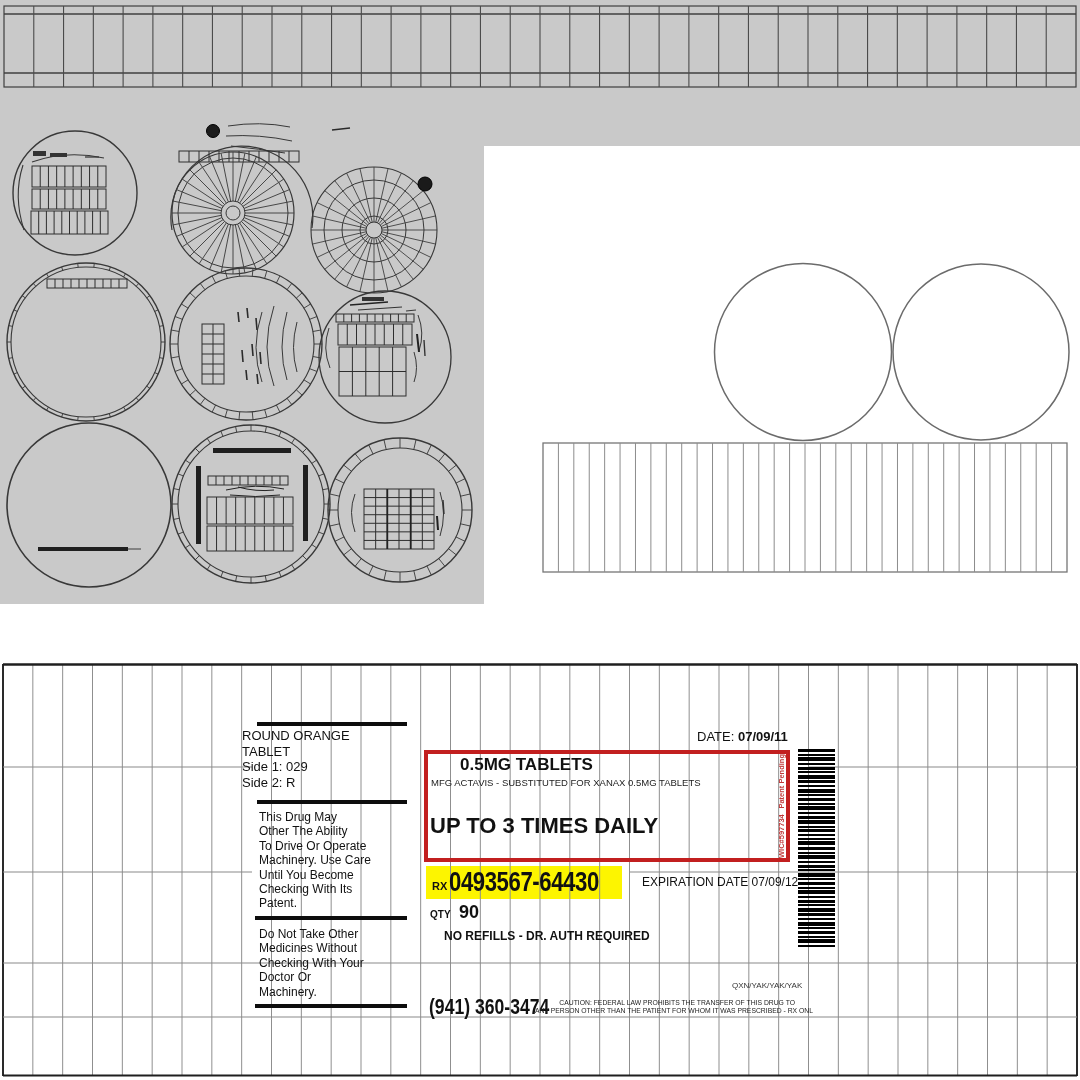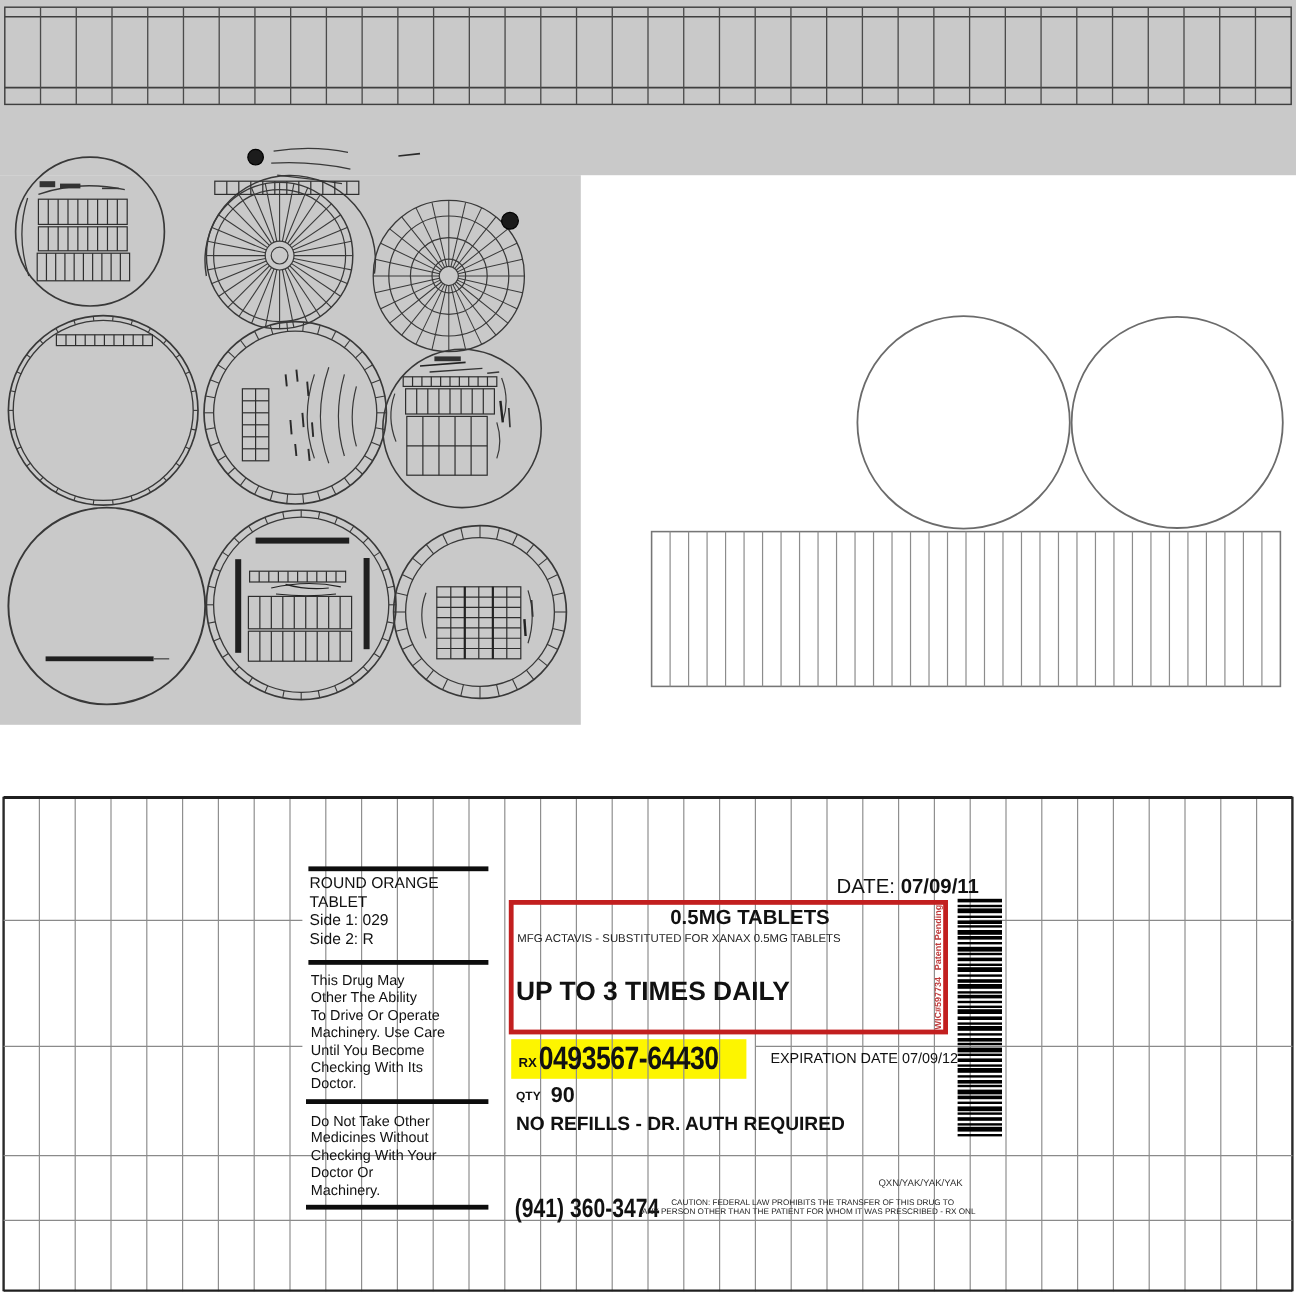--- a/index.html
+++ b/index.html
@@ -653,68 +653,68 @@
         <rect x="798" y="922" width="37" height="4" fill="#000"></rect>
         <rect x="798" y="927" width="37" height="2" fill="#000"></rect>
         <rect x="798" y="931" width="37" height="3" fill="#000"></rect>
         <rect x="798" y="936" width="37" height="2" fill="#000"></rect>
         <rect x="798" y="939" width="37" height="4" fill="#000"></rect>
         <rect x="798" y="945" width="37" height="2" fill="#000"></rect>
       </g>
     </svg>
 
   <div class="ov hrule" style="left:257px;top:722px;width:150px"></div>
-  <div class="ov" style="left:258px;top:728px;font-size:13px;line-height:15.6px">
+  <div class="ov" style="left:242px;top:728px;font-size:13px;line-height:15.6px">
     <div>ROUND ORANGE</div>
     <div>TABLET</div>
     <div>Side 1: 029</div>
     <div>Side 2: R</div>
   </div>
   <div class="ov hrule" style="left:257px;top:800px;width:150px"></div>
   <div class="ov" style="left:259px;top:810px;font-size:12px;line-height:14.4px">
     <div>This Drug May</div>
     <div>Other The Ability</div>
     <div>To Drive Or Operate</div>
     <div>Machinery. Use Care</div>
     <div>Until You Become</div>
     <div>Checking With Its</div>
-    <div>Doctor.</div>
+    <div>Patent.</div>
   </div>
   <div class="ov hrule" style="left:255px;top:916px;width:152px"></div>
   <div class="ov" style="left:259px;top:927px;font-size:12px;line-height:14.4px">
     <div>Do Not Take Other</div>
     <div>Medicines Without</div>
     <div>Checking With Your</div>
     <div>Doctor Or</div>
     <div>Machinery.</div>
   </div>
   <div class="ov hrule" style="left:255px;top:1004px;width:152px"></div>
 
-  <div class="ov" style="left:697px;top:729px;font-size:17px">
+  <div class="ov" style="left:697px;top:729px;font-size:13px">
     <span>DATE:</span>
     <b>07/09/11</b>
   </div>
 
   <div class="ov" style="left:424px;top:750px;width:366px;height:112px;border:4px solid #c21f1f;box-sizing:border-box"></div>
-  <div class="ov bold" style="left:460px;top:755px;width:330px;text-align:center;font-size:17px">0.5MG TABLETS</div>
+  <div class="ov bold" style="left:460px;top:755px;width:330px;text-align:left;font-size:17px">0.5MG TABLETS</div>
   <div class="ov" style="left:431px;top:777px;font-size:9.5px;color:#222">MFG ACTAVIS - SUBSTITUTED FOR XANAX 0.5MG TABLETS</div>
   <div class="ov bold" style="left:430px;top:813px;font-size:22px">UP TO 3 TIMES DAILY</div>
   <div class="ov" style="left:777px;top:858px;width:104px;height:11px;transform-origin:0 0;transform:rotate(-90deg);
               display:flex;justify-content:space-between;font-size:7.5px;color:#c03a3a;font-weight:bold">
     <span>WIC#597734</span>
     <span>Patent Pending</span>
   </div>
 
   <div class="ov bold" style="left:432px;top:880px;font-size:11px">RX</div>
   <div class="ov bold" style="left:449px;top:867px;font-size:27px;letter-spacing:-0.5px;transform:scaleX(0.82);transform-origin:left top">0493567-64430</div>
   <div class="ov" style="left:642px;top:875px;font-size:12px">EXPIRATION DATE 07/09/12</div>
 
   <div class="ov bold" style="left:430px;top:909px;font-size:10px">QTY</div>
   <div class="ov bold" style="left:459px;top:902px;font-size:18px">90</div>
-  <div class="ov bold" style="left:430px;top:929px;font-size:16px">NO REFILLS - DR. AUTH REQUIRED</div>
+  <div class="ov bold" style="left:444px;top:929px;font-size:12px">NO REFILLS - DR. AUTH REQUIRED</div>
 
   <div class="ov bold" style="left:429px;top:994px;font-size:22px;transform:scaleX(0.8);transform-origin:left top">(941) 360-3474</div>
   <div class="ov" style="left:732px;top:981px;font-size:8px;color:#333">QXN/YAK/YAK/YAK</div>
   <div class="ov" style="left:535px;top:999px;width:260px;text-align:right;font-size:6.8px;line-height:7.6px;color:#222">
     <div>CAUTION: FEDERAL LAW PROHIBITS THE TRANSFER OF THIS DRUG TO</div>
     <div>ANY PERSON OTHER THAN THE PATIENT FOR WHOM IT WAS PRESCRIBED - RX ONL</div>
   </div>
 </div>
 
 </body></html>

